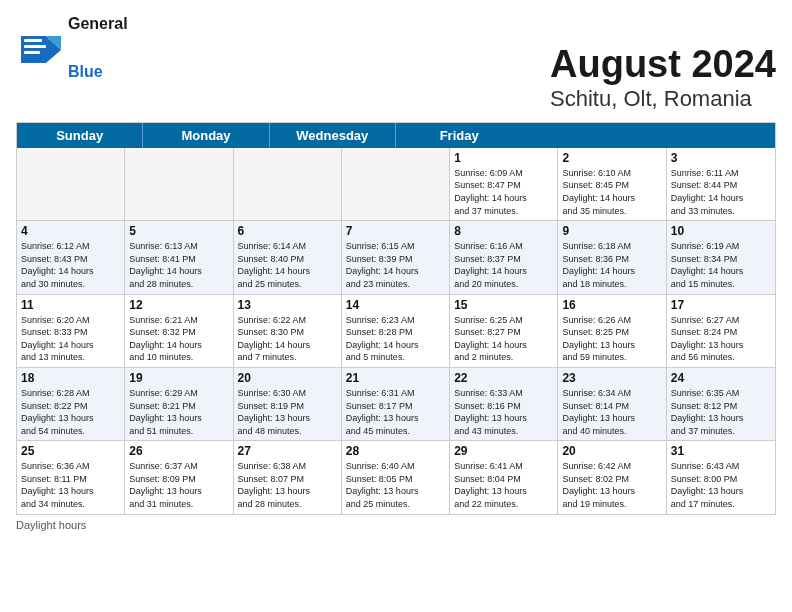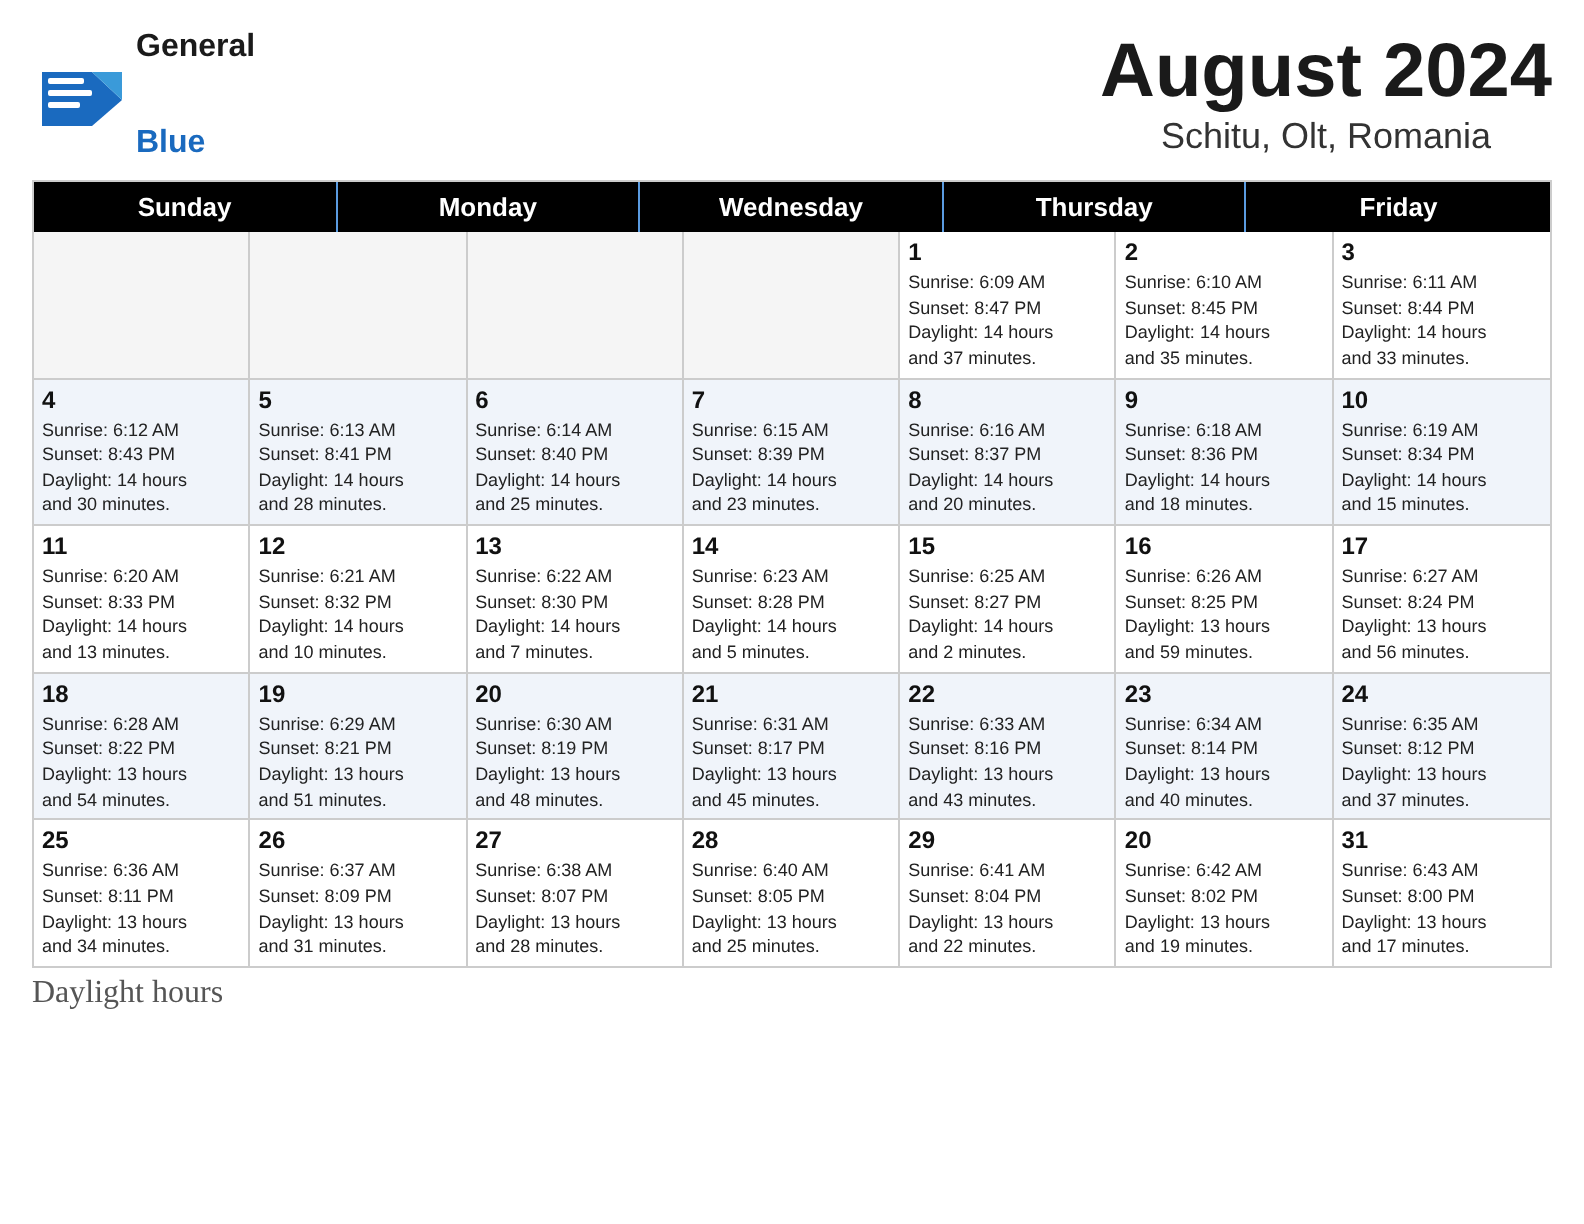--- a/index.html
+++ b/index.html
@@ -17,42 +17,43 @@
       display: flex;
       flex-direction: column;
     }
     .header {
       display: flex;
       justify-content: space-between;
       align-items: flex-start;
       margin-bottom: 10px;
     }
     .title-area {
-      text-align: center;
+      text-align: left;
+      margin-top: 28px;
     }
     .month-title {
       font-size: 38px;
       font-weight: bold;
       color: #1a1a1a;
       line-height: 1.1;
     }
     .location-title {
-      font-size: 18px;
+      font-size: 22px;
       color: #333;
     }
     .calendar {
       flex: 1;
       display: flex;
       flex-direction: column;
       border: 1px solid #ccc;
     }
     .cal-header {
       display: grid;
-      grid-template-columns: repeat(5, 1fr);
-      background: #000000;
+      grid-template-columns: repeat(6, 1fr);
+      background: #0369a1;
     }
     .cal-header-cell {
       color: #fff;
       font-weight: bold;
       font-size: 13px;
       padding: 5px 4px;
       text-align: center;
       border-right: 1px solid #5a9be0;
     }
     .cal-header-cell:last-child { border-right: none; }
@@ -85,24 +86,23 @@
       font-weight: bold;
       margin-bottom: 2px;
       color: #111;
     }
     .cell-info {
       font-size: 9px;
       line-height: 1.4;
       color: #222;
     }
     .footer-note {
-      font-size: 16px;
+      font-size: 11px;
       color: #555;
       margin-top: 4px;
-      font-family: Liberation Serif, serif;
     }
     .logo-wrapper {
       display: flex;
       align-items: center;
       gap: 2px;
     }
     .logo-svg {
       width: 50px;
       height: 40px;
     }
@@ -145,21 +145,20 @@
       <div class="month-title">August 2024</div>
       <div class="location-title">Schitu, Olt, Romania</div>
     </div>
   </div>
 
   <div class="calendar">
     <div class="cal-header">
     <div class="cal-header-cell">Sunday</div>
         <div class="cal-header-cell">Monday</div>
         <div class="cal-header-cell">Wednesday</div>
-        <div class="cal-header-cell">Thursday</div>
         <div class="cal-header-cell">Friday</div>
       </div>
     <div class="cal-body">
     <div class="cal-row">
           <div class="cal-cell empty"></div>
           <div class="cal-cell empty"></div>
           <div class="cal-cell empty"></div>
           <div class="cal-cell empty"></div>
           <div class="cal-cell">
             <div class="day-num">1</div>

